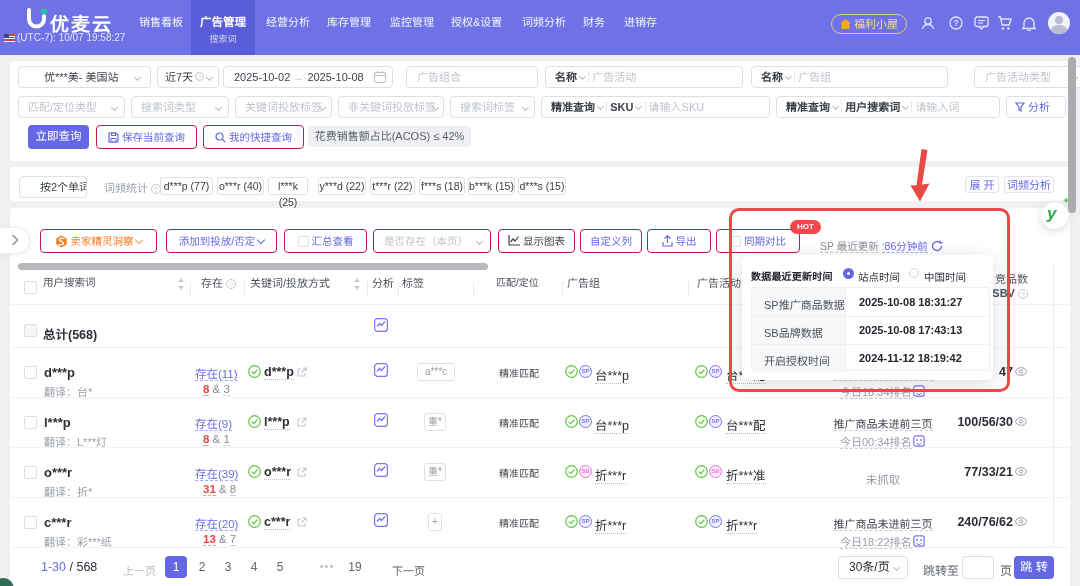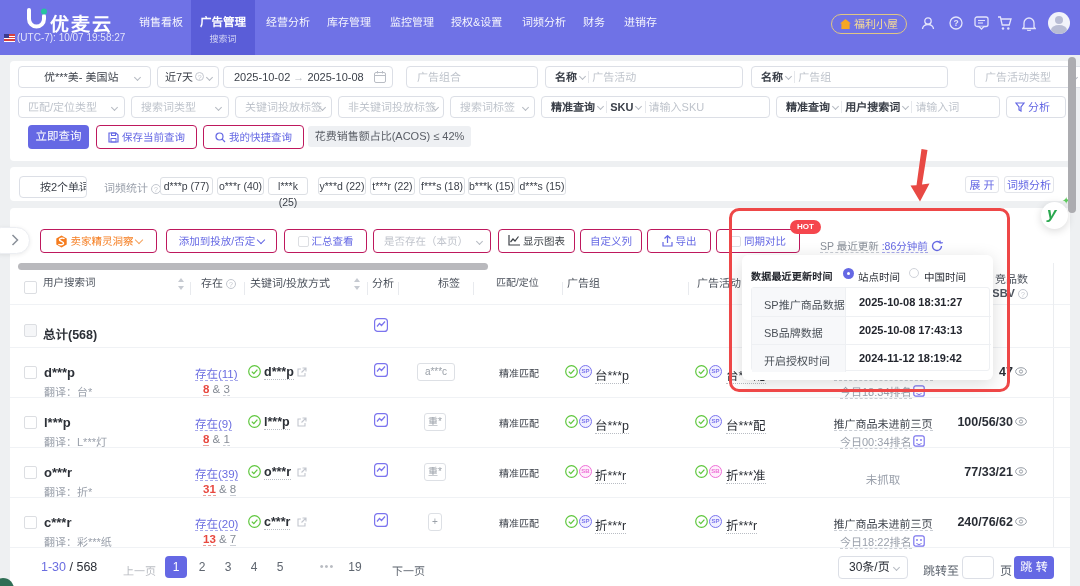--- a/index.html
+++ b/index.html
@@ -202,21 +202,21 @@
   <div class="hdr" style="left:191px;">存在 <span style="display:inline-block;width:10px;height:10px;border:1px solid #c3c7cf;border-radius:50%;font-size:7px;line-height:10px;text-align:center;color:#c3c7cf;">?</span></div>
   <div class="hdiv" style="left:234px;"></div>
   <div class="hdr" style="left:240px;">关键词/投放方式</div>
   <svg class="abs" style="left:343px;top:70px;" width="8" height="12" viewBox="0 0 8 12">
       <path d="M4 0 L7 4 H1 Z" fill="#c6cad1"></path>
       <path d="M4 12 L7 8 H1 Z" fill="#c6cad1"></path>
     </svg>
   <div class="hdiv" style="left:357px;"></div>
   <div class="hdr" style="left:362px;">分析</div>
   <div class="hdiv" style="left:388px;"></div>
-  <div class="hdr" style="left:428px;width:44px;">标签</div>
+  <div class="hdr" style="left:392px;width:44px;">标签</div>
   <div class="hdiv" style="left:463px;"></div>
   <div class="hdr" style="left:486px;font-size:10px;">匹配/定位</div>
   <div class="hdiv" style="left:552px;"></div>
   <div class="hdr" style="left:557px;">广告组</div>
   <div class="hdiv" style="left:678px;"></div>
   <div class="hdr" style="left:687px;">广告活动</div>
   <div class="hdr" style="left:978px;top:64px;width:40px;text-align:right;line-height:1.3;">竞品数<br><b>SBV</b> <span style="display:inline-block;width:10px;height:10px;border:1px solid #c3c7cf;border-radius:50%;font-size:7px;line-height:10px;text-align:center;color:#c3c7cf;">?</span></div>
   <div class="rowline" style="left:0;top:96px;"></div>
 
   <div class="abs" style="left:1043px;top:55px;width:1px;height:284px;background:#ebedf0;"></div>

